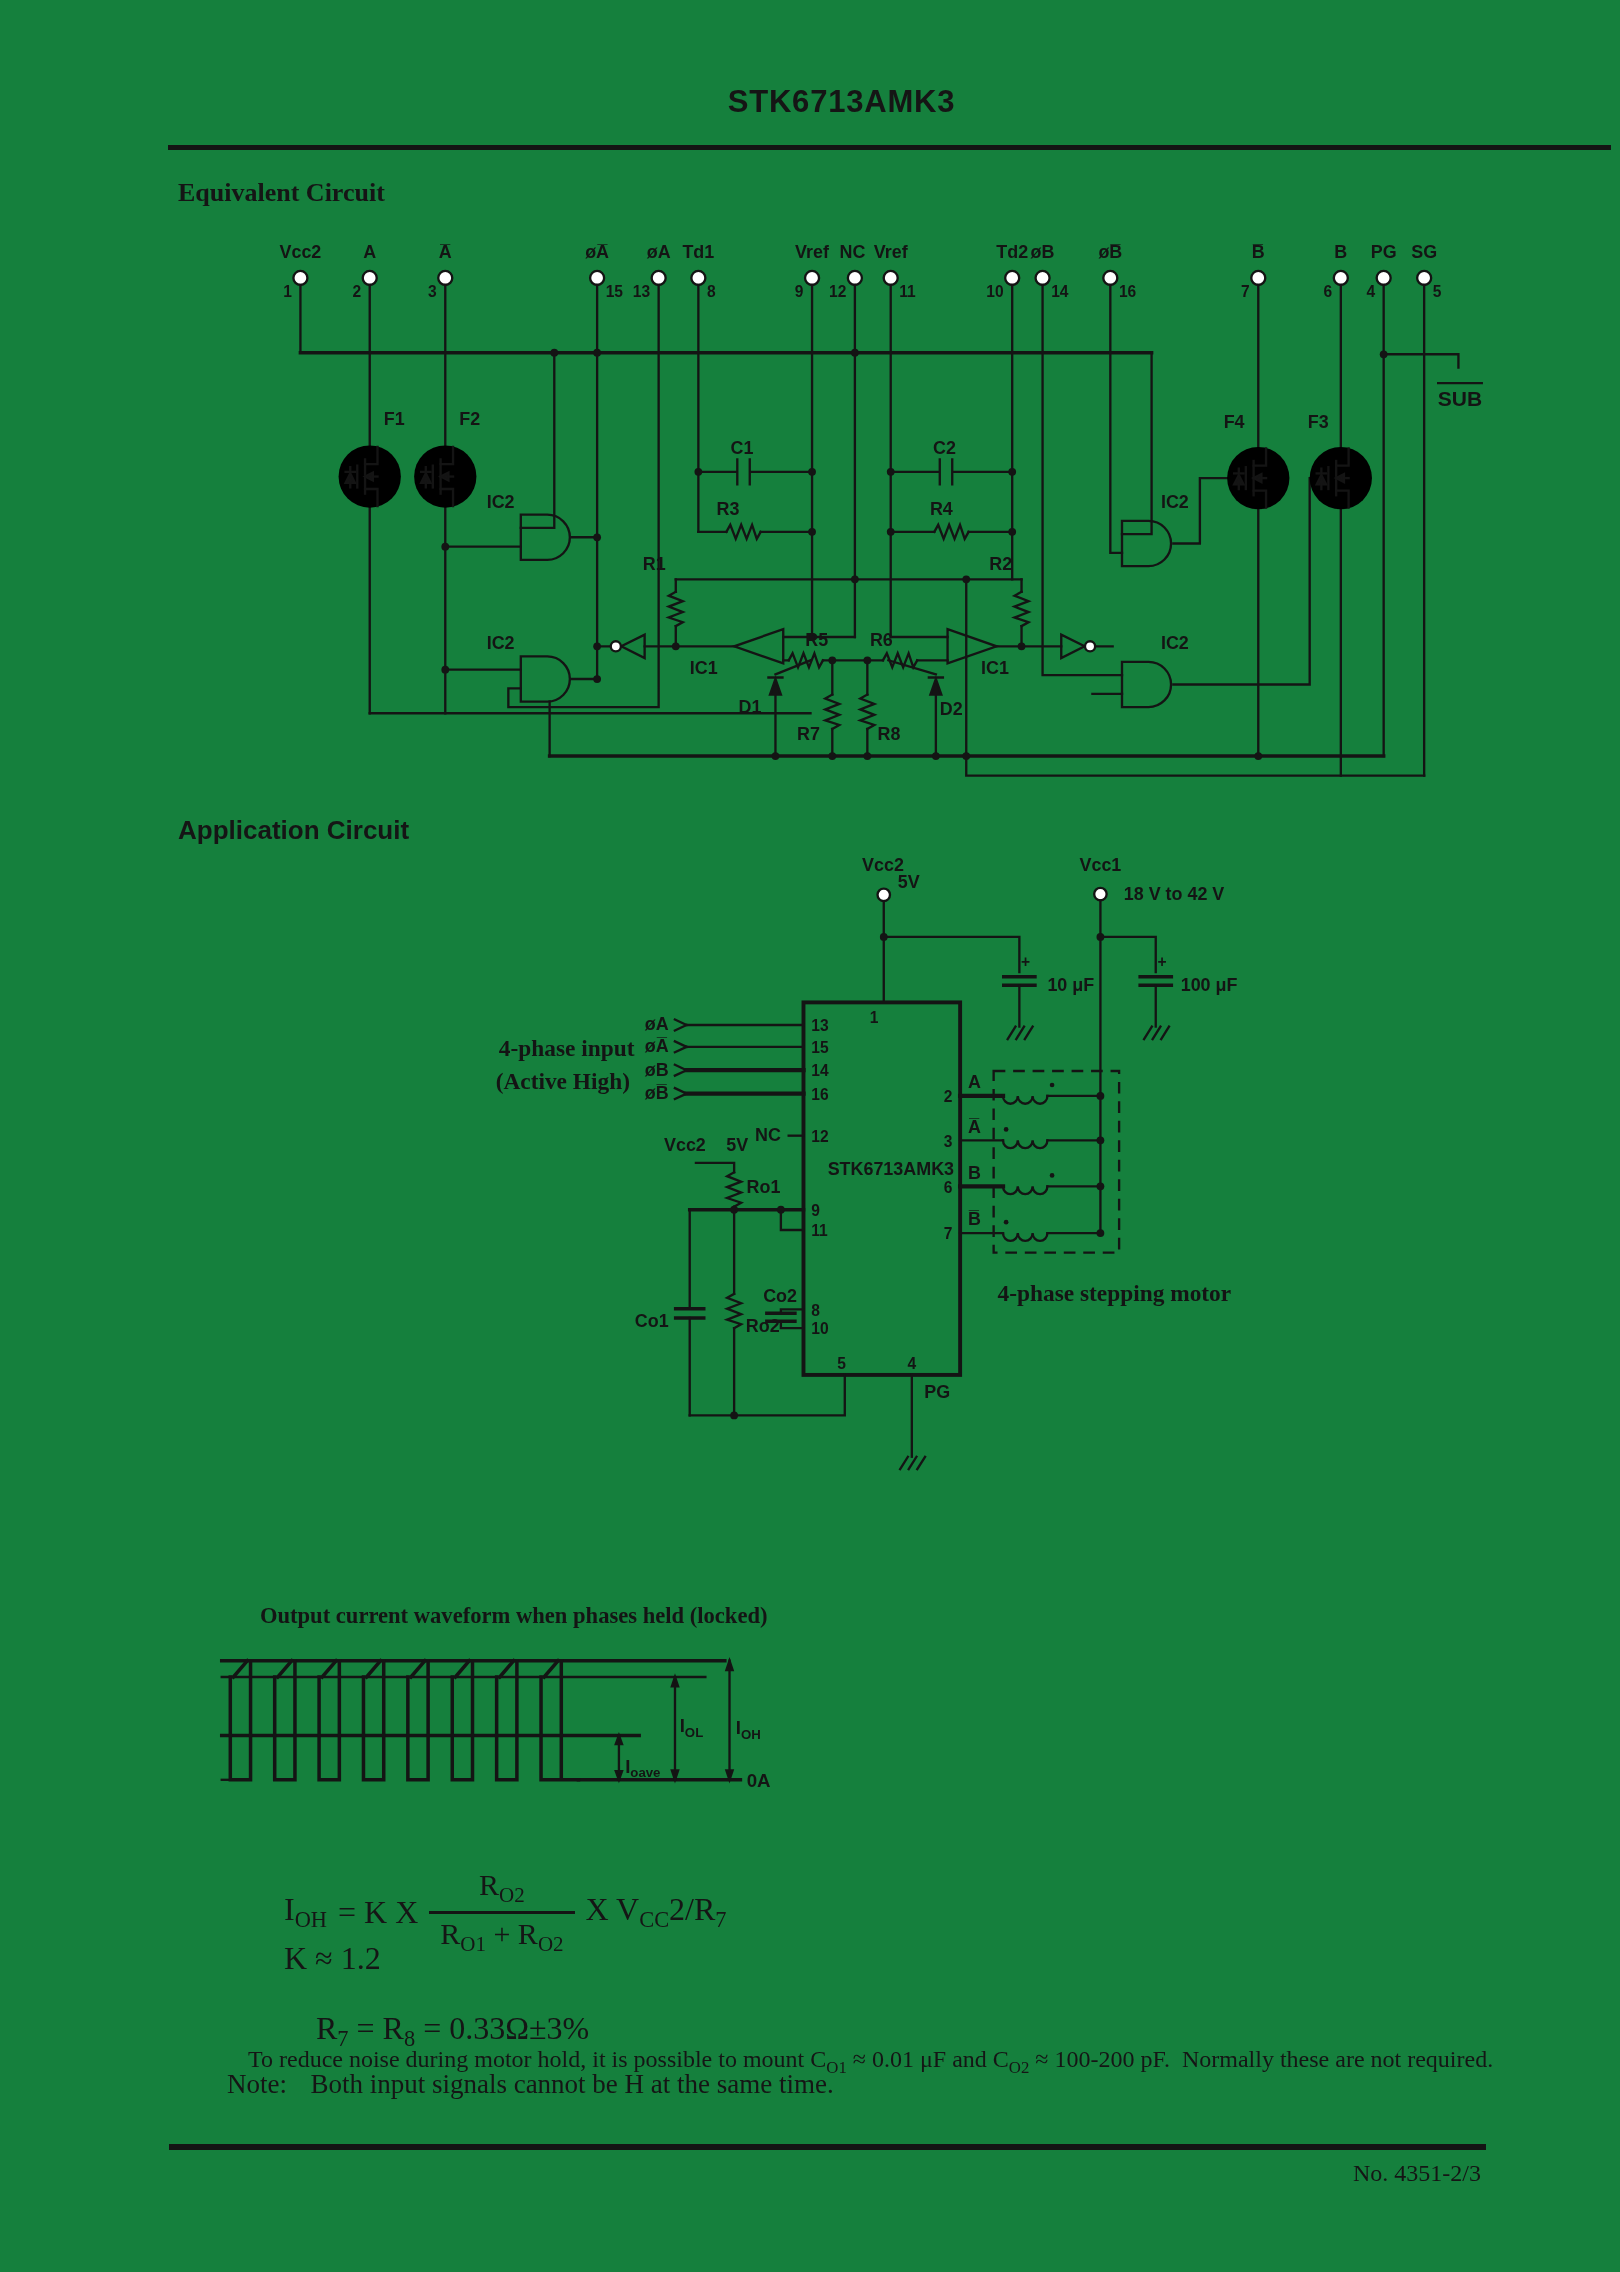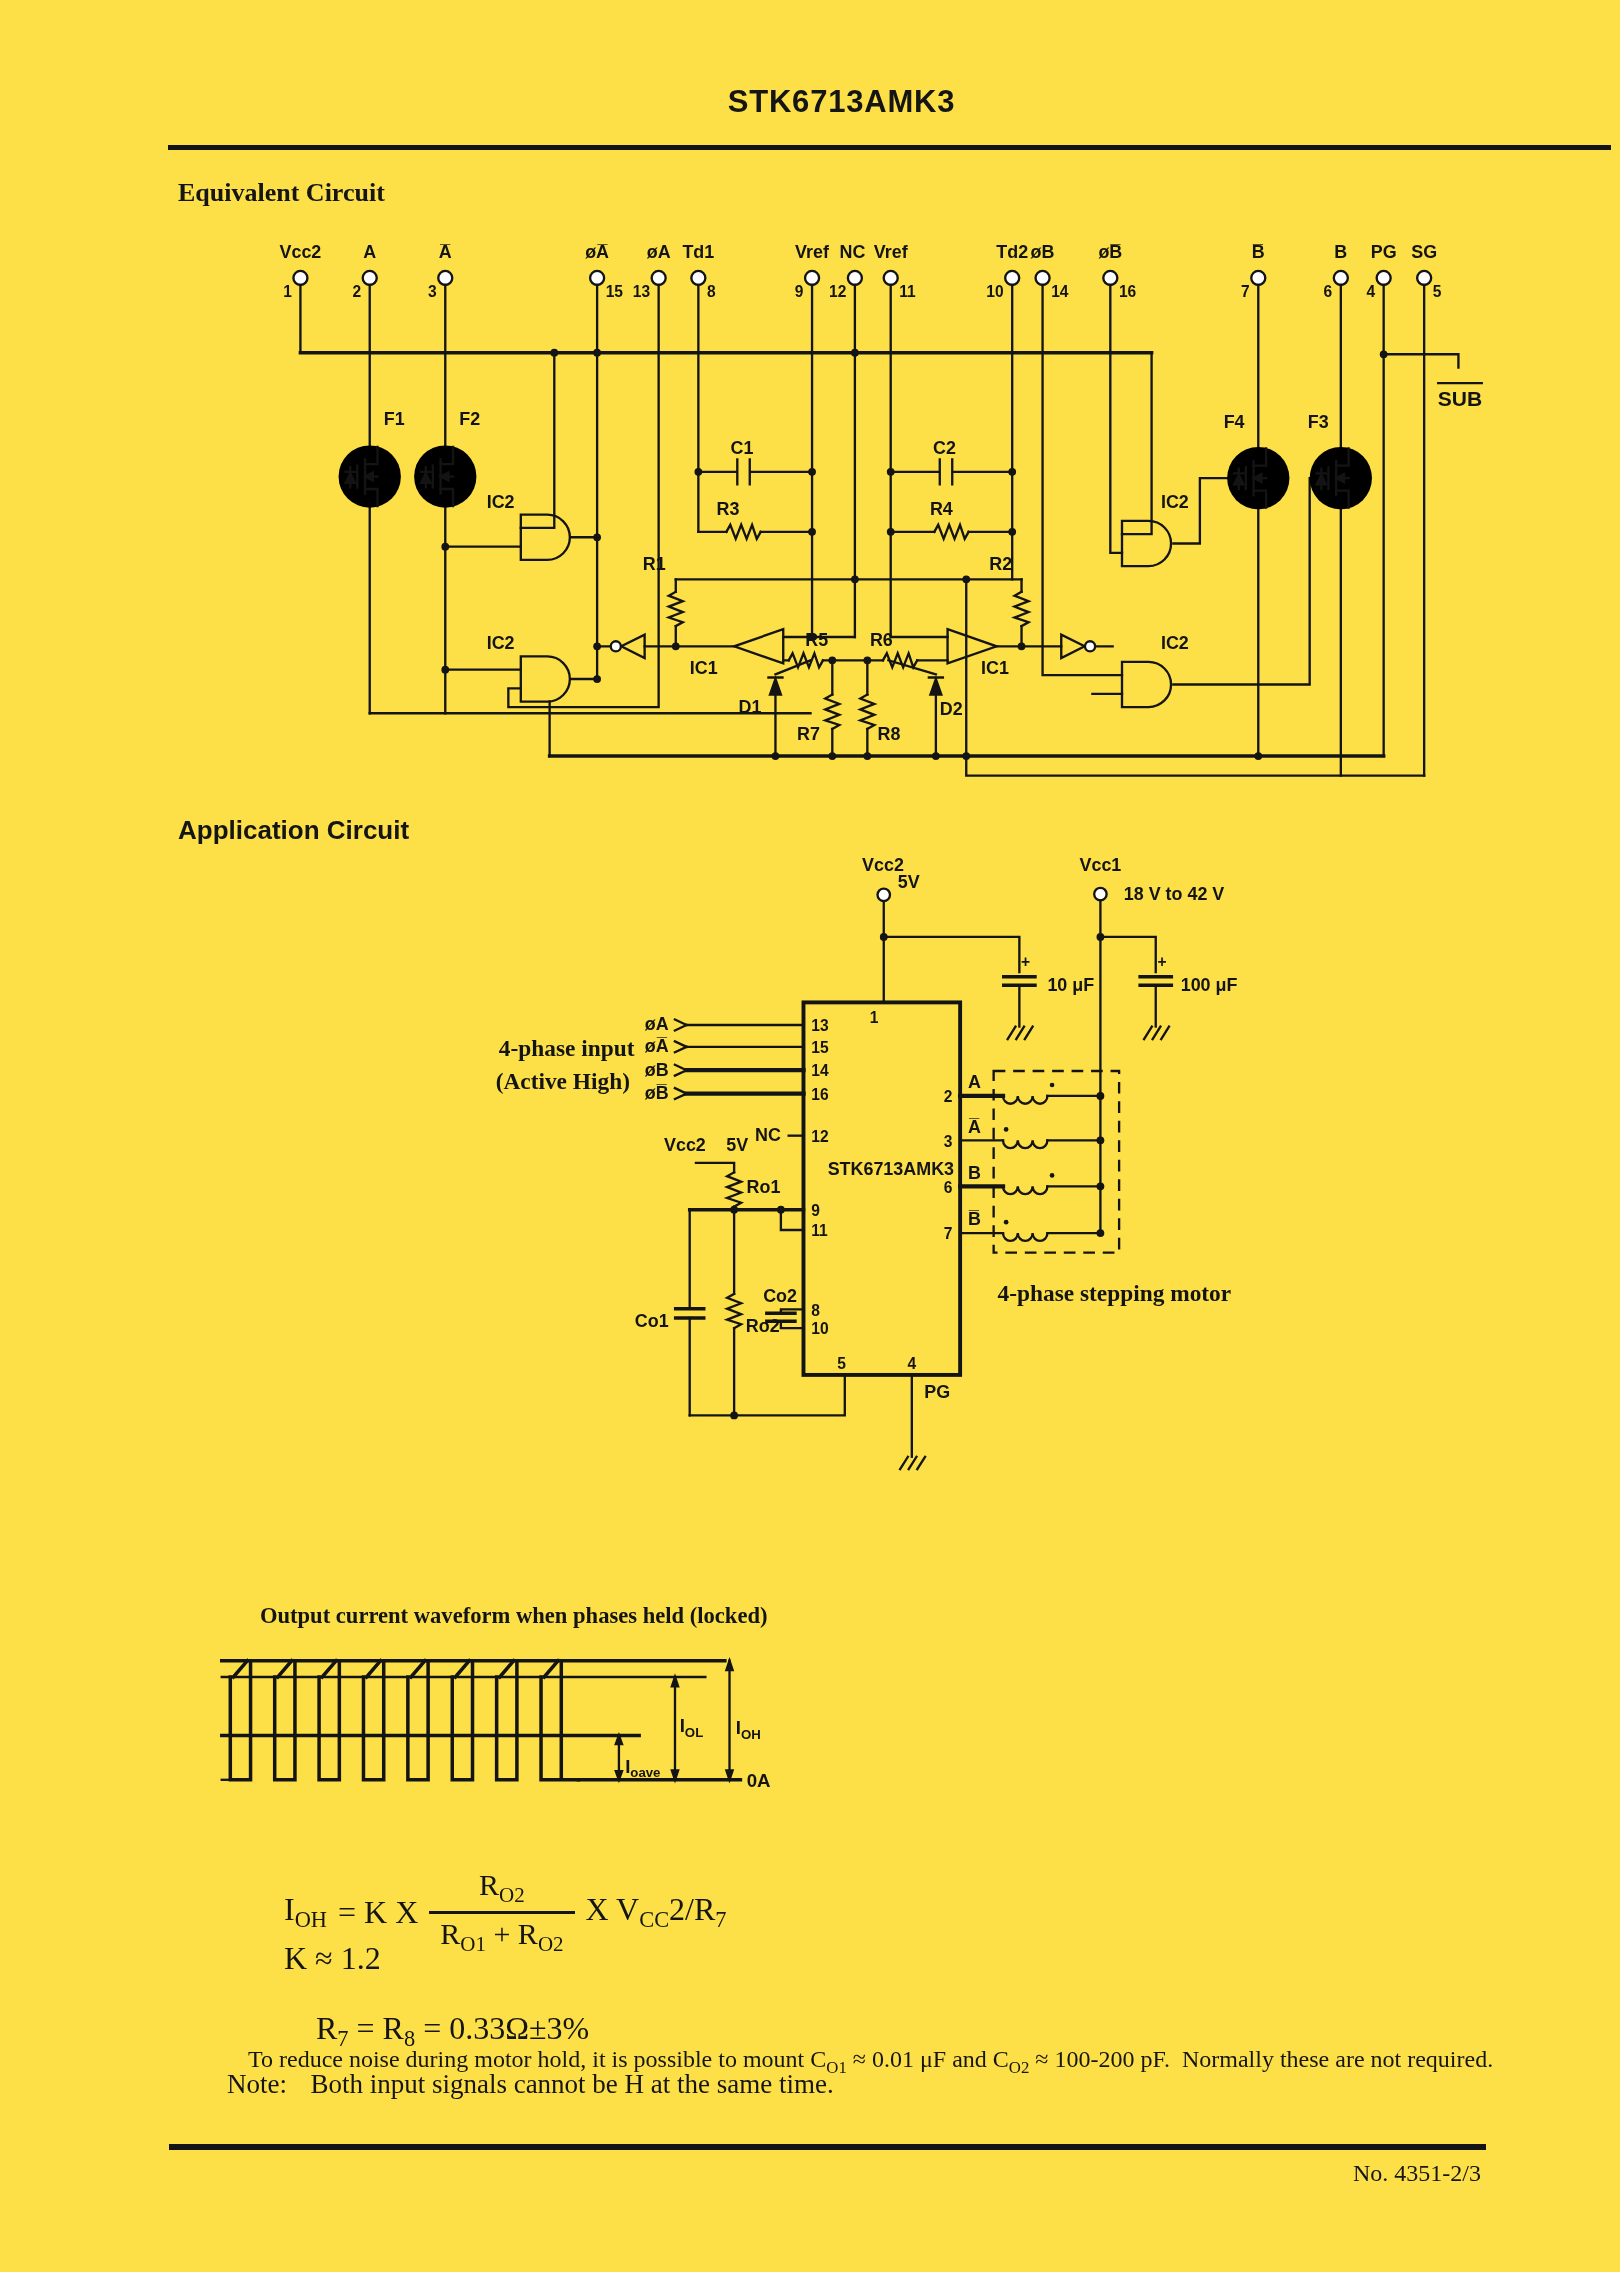--- a/index.html
+++ b/index.html
@@ -1,16 +1,16 @@
 <!DOCTYPE html>
 <html style="font-size:12.5px"><head>
 <meta charset="utf-8">
 <style>
   html,body{margin:0;padding:0;background:#e8e8e8;}
-  #page{position:relative;width:1621px;height:2273px;background:#fde047;color:#151515;
+  #page{position:relative;width:1621px;height:2273px;background:#15803d;color:#151515;
         font-family:"Liberation Serif",serif;overflow:hidden;}
   .abs{position:absolute;}
   .title{top:84px;left:0;width:1621px;text-align:center;font-family:"Liberation Sans",sans-serif;
          font-weight:bold;font-size:31px;letter-spacing:0.8px;text-indent:62px;}
   .rule{background:#141414;}
   .h-sec{font-family:"Liberation Sans",sans-serif;font-weight:bold;font-size:26px;}
   .body-txt{font-size:29px;white-space:pre-wrap;}
   .small-txt{font-size:24px;white-space:pre-wrap;}
   .note2-gap{margin-left:23.4px;}
   sub{font-size:70%;}

